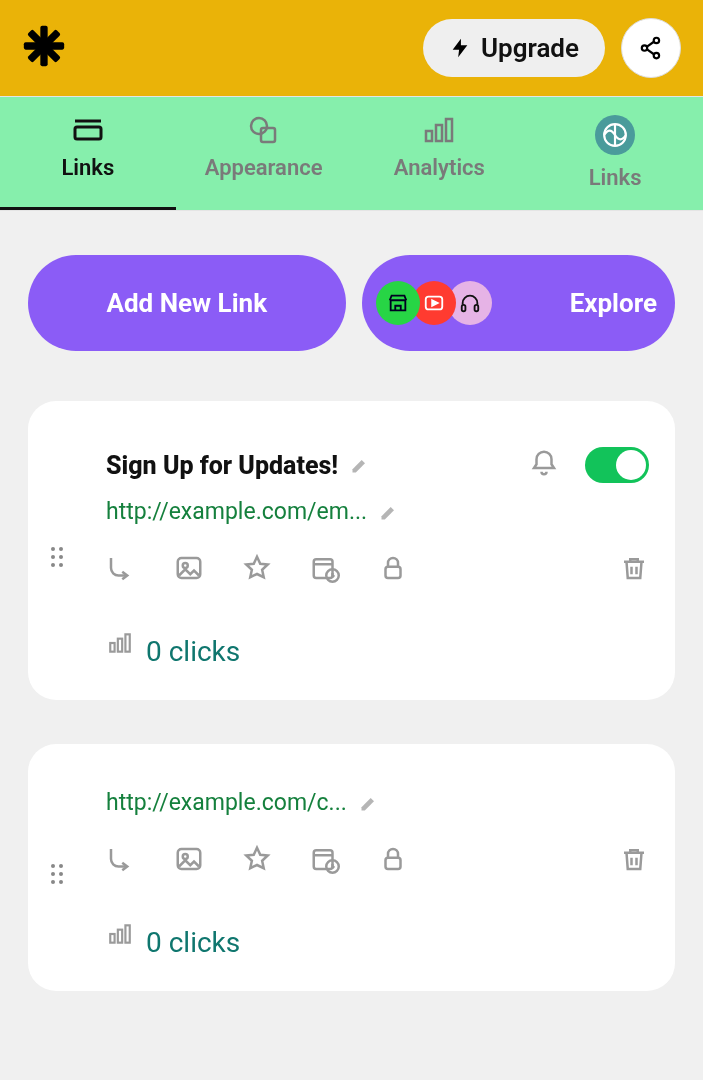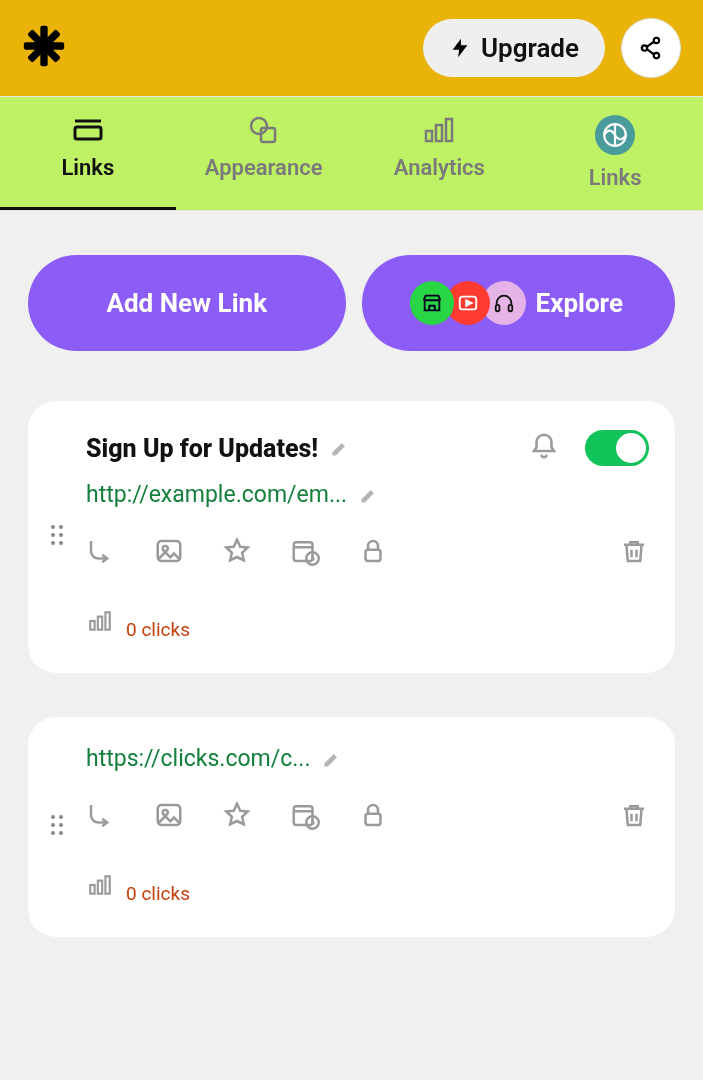--- a/index.html
+++ b/index.html
@@ -29,21 +29,21 @@
   }
   .upgrade-btn svg { width: 22px; height: 28px; }
   .share-btn {
     width: 60px; height: 60px; border-radius: 50%;
     border: 1px solid #ddd; display: flex; align-items: center; justify-content: center;
     cursor: pointer; background: #fff;
   }
   .share-btn svg { width: 26px; height: 26px; }
 
   .tabs {
-    display: flex; background: #bef264;
+    display: flex; background: #86efac;
     border-bottom: 1px solid #e5e5e5;
   }
   .tab {
     flex: 1; display: flex; flex-direction: column; align-items: center;
     gap: 10px; padding: 18px 0 20px 0; cursor: pointer;
     color: #7a7a7a; font-size: 22px; font-weight: 600;
   }
   .tab.active { color: #111; border-bottom: 3px solid #111; }
   .tab svg { width: 34px; height: 30px; }
   .more-icon {
@@ -54,37 +54,37 @@
 
   .actions {
     display: flex; gap: 16px; padding: 44px 28px 10px 28px;
   }
   .pill-btn {
     flex: 1; background: #8b5cf6; color: #fff;
     border-radius: 50px; padding: 26px 18px;
     display: flex; align-items: center; justify-content: center;
     font-size: 26px; font-weight: 700; cursor: pointer;
   }
-  .explore-btn { justify-content: center; gap: 18px; padding-left: 14px; }
+  .explore-btn { justify-content: space-between; gap: 18px; padding-left: 14px; }
   .explore-icons { display: flex; }
   .eicon {
     width: 44px; height: 44px; border-radius: 50%;
     display: flex; align-items: center; justify-content: center;
     margin-right: -8px;
   }
   .eicon.green { background: #27d545; z-index: 3; }
   .eicon.red { background: #ff3b30; z-index: 2; }
   .eicon.pink { background: #e6b3e6; z-index: 1; }
   .eicon svg { width: 22px; height: 22px; }
 
   .cards { padding: 40px 28px 0 28px; display: flex; flex-direction: column; gap: 44px; }
   .card {
     background: #fff; border-radius: 28px;
-    padding: 28px 26px 32px 0;
-    display: flex; align-items: stretch;
+    padding: 45px 26px 32px 0;
+    display: flex; align-items: stretch; gap: 20px;
   }
   .drag-col {
     width: 58px; display: flex; align-items: center; justify-content: center;
     cursor: grab;
   }
   .drag-col svg { width: 14px; height: 22px; color: #888; }
   .card-body { flex: 1; display: flex; flex-direction: column; gap: 14px; }
   .card-row1 { display: flex; align-items: center; gap: 12px; }
   .card-title {
     font-size: 25px; font-weight: 800; color: #111;
@@ -103,21 +103,21 @@
     width: 30px; height: 30px; border-radius: 50%; background: #fff;
   }
   .card-row2 { display: flex; align-items: center; gap: 12px; }
   .card-url { font-size: 23px; color: #15803d; }
   .card-row3 { display: flex; align-items: center; gap: 38px; padding-top: 14px; }
   .tool-icon { cursor: pointer; }
   .tool-icon svg { width: 30px; height: 30px; color: #9a9a9a; fill:none; stroke:#9a9a9a; stroke-width:2; }
   .trash-slot { margin-left: auto; }
   .card-row4 { display: flex; align-items: center; gap: 12px; padding-top: 16px; }
   .card-row4 svg { width: 28px; height: 26px; fill:none; stroke:#9a9a9a; stroke-width:2; }
-  .clicks-text { font-size: 19px; color: #c2410c; margin-top: 18px; }
+  .clicks-text { font-size: 28px; color: #0f766e; margin-top: 18px; }
 
 </style>
 </head>
 <body>
 
 <div class="topbar">
   <div class="logo">
     <svg viewBox="0 0 48 48">
       <g fill="#000">
         <rect x="20" y="2" width="8" height="44" rx="2"></rect>
@@ -300,21 +300,21 @@
           <circle cx="3" cy="3" r="2"></circle>
           <circle cx="11" cy="3" r="2"></circle>
           <circle cx="3" cy="11" r="2"></circle>
           <circle cx="11" cy="11" r="2"></circle>
           <circle cx="3" cy="19" r="2"></circle>
           <circle cx="11" cy="19" r="2"></circle>
         </svg>
     </div>
     <div class="card-body">
       <div class="card-row2">
-        <span class="card-url">https://clicks.com/c...</span>
+        <span class="card-url">http://example.com/c...</span>
         <span class="pencil-btn">
           <svg viewBox="0 0 24 24" fill="#b5b5b5">
               <path d="M3 17l11-11 4 4L7 21H3v-4z"></path>
             </svg>
         </span>
       </div>
       <div class="card-row3">
         <span class="tool-icon"><svg viewBox="0 0 24 24">
               <path d="M4 4v8a6 6 0 006 6h6"></path>
               <path d="M13 15l4 3-4 3"></path>

